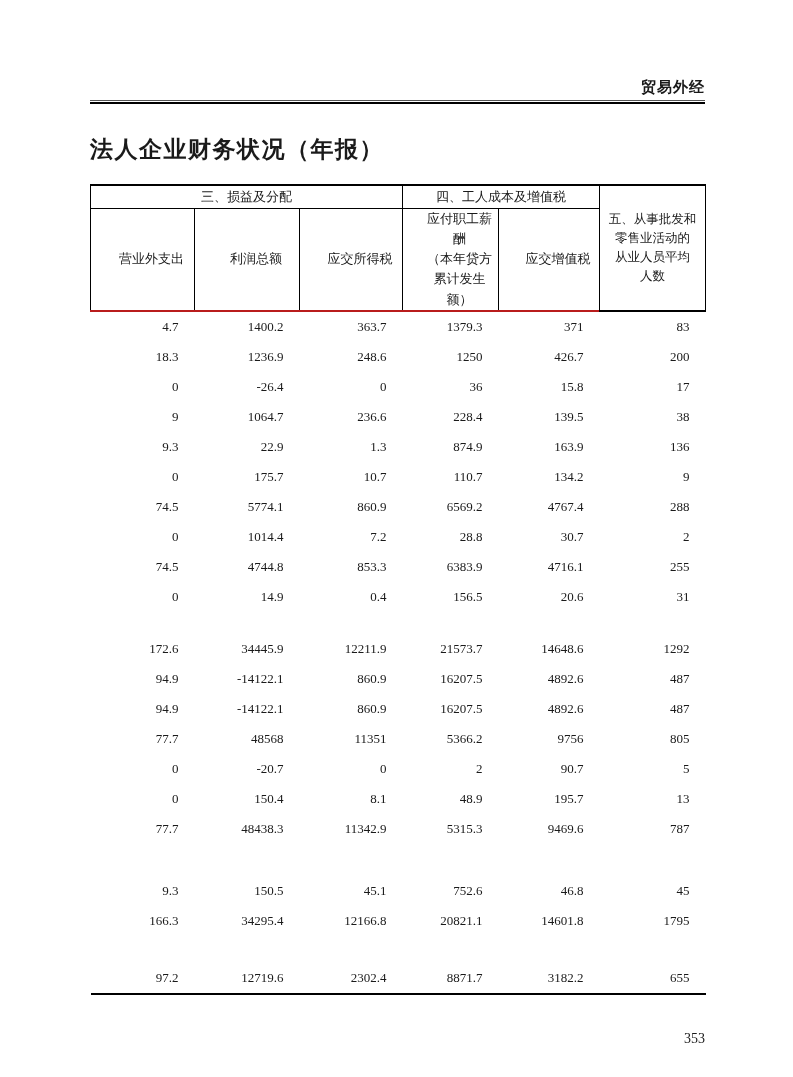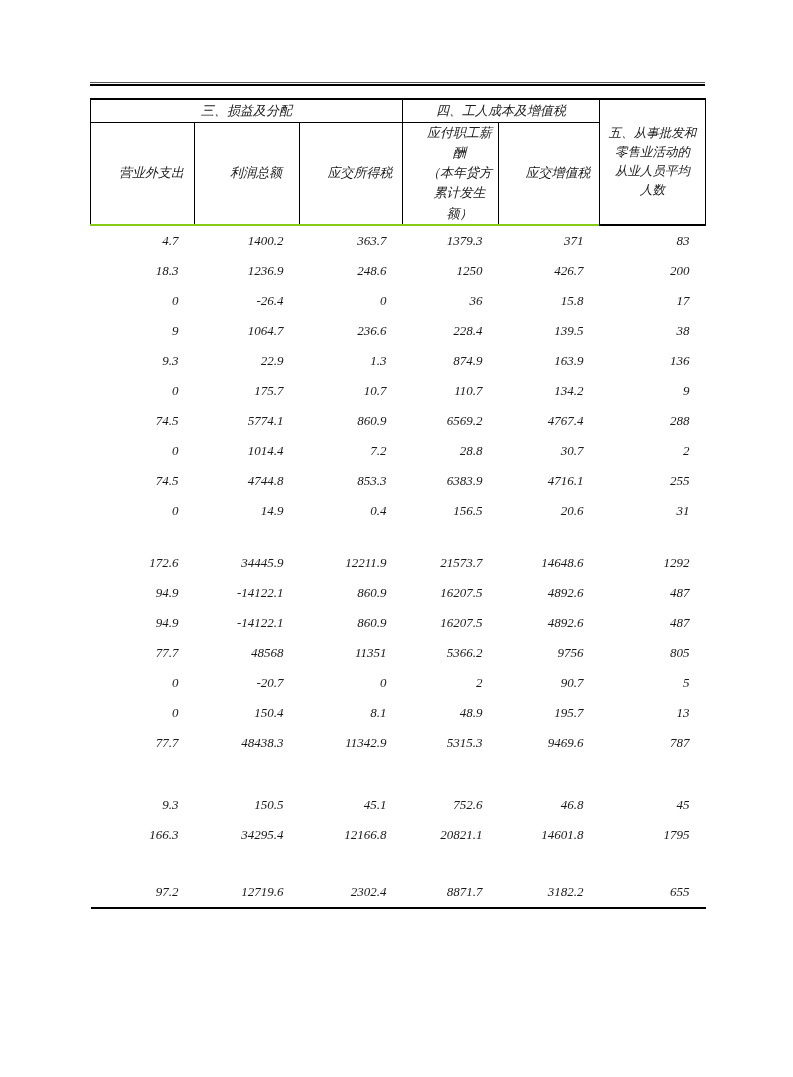--- a/index.html
+++ b/index.html
@@ -5,44 +5,46 @@
   html,body{margin:0;padding:0;background:#fff;}
   body{width:793px;height:1077px;color:#1a1a1a;position:relative;overflow:hidden;}
   .content{padding:78px 88px 0 90px;}
   .section-header{text-align:right;font-family:"Liberation Sans",sans-serif;
     font-weight:bold;font-size:15px;letter-spacing:1px;line-height:18px;}
   .header-rule{margin-top:4px;height:1px;border-top:1px solid #555;border-bottom:2.5px solid #000;}
   .page-title{margin-top:30px;font-family:"Liberation Sans",sans-serif;
     font-weight:bold;font-size:23px;letter-spacing:1.5px;line-height:30px;}
   .unit-note{margin-top:9px;text-align:right;font-family:"Liberation Sans",sans-serif;
     font-weight:bold;font-size:12.5px;}
-  table.finance{width:615px;margin-top:12px;border-collapse:collapse;table-layout:fixed;
-    border-top:2.5px solid #000;border-bottom:2.5px solid #000;font-style:italic;}
+  table.finance{width:615px;margin-top:20px;border-collapse:collapse;table-layout:fixed;
+    border-top:2.5px solid #000;border-bottom:2.5px solid #000;}
   thead th{font-family:"Liberation Sans",sans-serif;font-weight:normal;font-size:13px;
     text-align:center;vertical-align:middle;white-space:pre-line;padding:0 2px;}
   tr.group-row th.group-cell{height:22px;border-bottom:1px solid #000;
     border-left:1px solid #000;border-right:1px solid #000;}
   th.corner-cell{border-left:1px solid #000;border-right:1px solid #000;
     border-bottom:2px solid #000;font-size:12.5px;line-height:1.5;}
   tr.col-row th{height:71px;border-left:1px solid #000;border-right:1px solid #000;
-    border-bottom:2px solid #84cc16;line-height:1.55;padding-left:20px;}
+    border-bottom:2px solid #b91c1c;line-height:1.55;padding-left:20px;}
   tbody td{font-family:"Liberation Serif",serif;font-size:13px;text-align:right;
     padding:0 16px 0 0;height:30px;}
   tbody tr.spacer td{height:auto;padding:0;}
   .page-number{width:615px;margin-top:36px;text-align:right;padding-right:6px;
     font-family:"Liberation Serif",serif;font-size:14px;}
 </style>
 </head>
 <body>
 
 <div class="content">
 
+  <div class="section-header">贸易外经</div>
 
   <div class="header-rule"></div>
 
+  <div class="page-title">法人企业财务状况（年报）</div>
 
 
   <table class="finance">
     <colgroup>
       <col style="width:104px">
         <col style="width:105px">
         <col style="width:103px">
       <col style="width:96px">
         <col style="width:101px">
         <col style="width:106px">
@@ -232,14 +234,15 @@
           <td>97.2</td>
           <td>12719.6</td>
           <td>2302.4</td>
           <td>8871.7</td>
           <td>3182.2</td>
           <td>655</td>
         </tr>
       </tbody>
   </table>
 
+  <div class="page-number">353</div>
 
 </div>
 
 </body></html>

